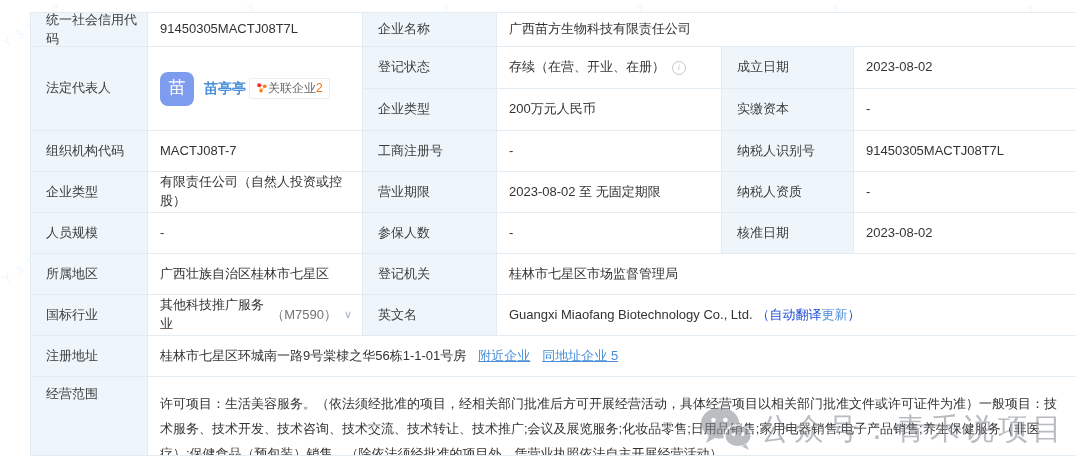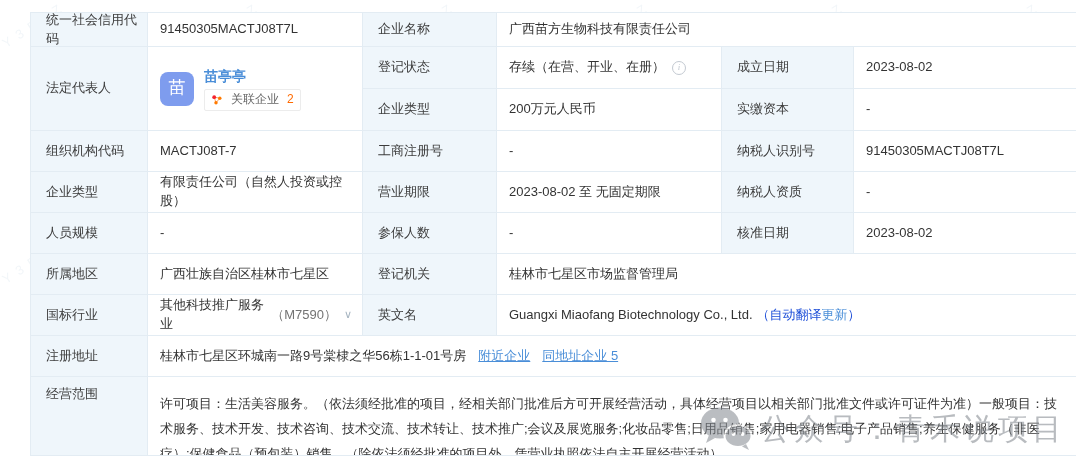--- a/index.html
+++ b/index.html
@@ -23,23 +23,23 @@
   .cell.wrap { align-items:flex-start; padding-top:8px; }
 
   a.lnk { color:#4a8ed8; text-decoration:none; cursor:pointer; }
   a.lnk.u { text-decoration:underline; }
   .gray { color:#1d4ed8; }
 
   
   .rep-cell { display:flex; align-items:center; gap:10px; }
   .avatar { width:34px; height:34px; border-radius:8px; background:#7e9cee; color:#fff;
     display:flex; align-items:center; justify-content:center; font-size:17px; flex:0 0 34px; }
-  .rep-info { display:flex; flex-direction:column; gap:3px; }
+  .rep-info { display:flex; flex-direction:row; gap:3px;align-items:center; }
   .rep-name { color:#4a8ed8; font-size:14px; font-weight:600; cursor:pointer; }
-  .rel-badge { display:inline-flex; align-items:center; gap:8px; border:1px solid #ececec;
+  .rel-badge { display:inline-flex; align-items:center; gap:0; border:1px solid #ececec;
     border-radius:2px; padding:1px 6px; font-size:12px; color:#666; cursor:pointer; background:#fff; }
   .rel-badge .cnt { color:#ff6a00; }
 
   .info-ico { display:inline-flex; align-items:center; justify-content:center;
     width:14px; height:14px; border:1px solid #c3c9d1; border-radius:50%;
     color:#c3c9d1; font-size:9px; margin-left:7px; flex:0 0 14px; cursor:pointer;
     font-family:"Liberation Serif","DejaVu Serif",serif; font-style:italic; }
   .chev { color:#a6b4c0; font-size:11px; margin-left:7px; cursor:pointer; }
   .code-gray { color:#737373; }
   .scope-text { font-size:13px; color:#333; line-height:25px; padding-right:14px;margin-top:6px; }

